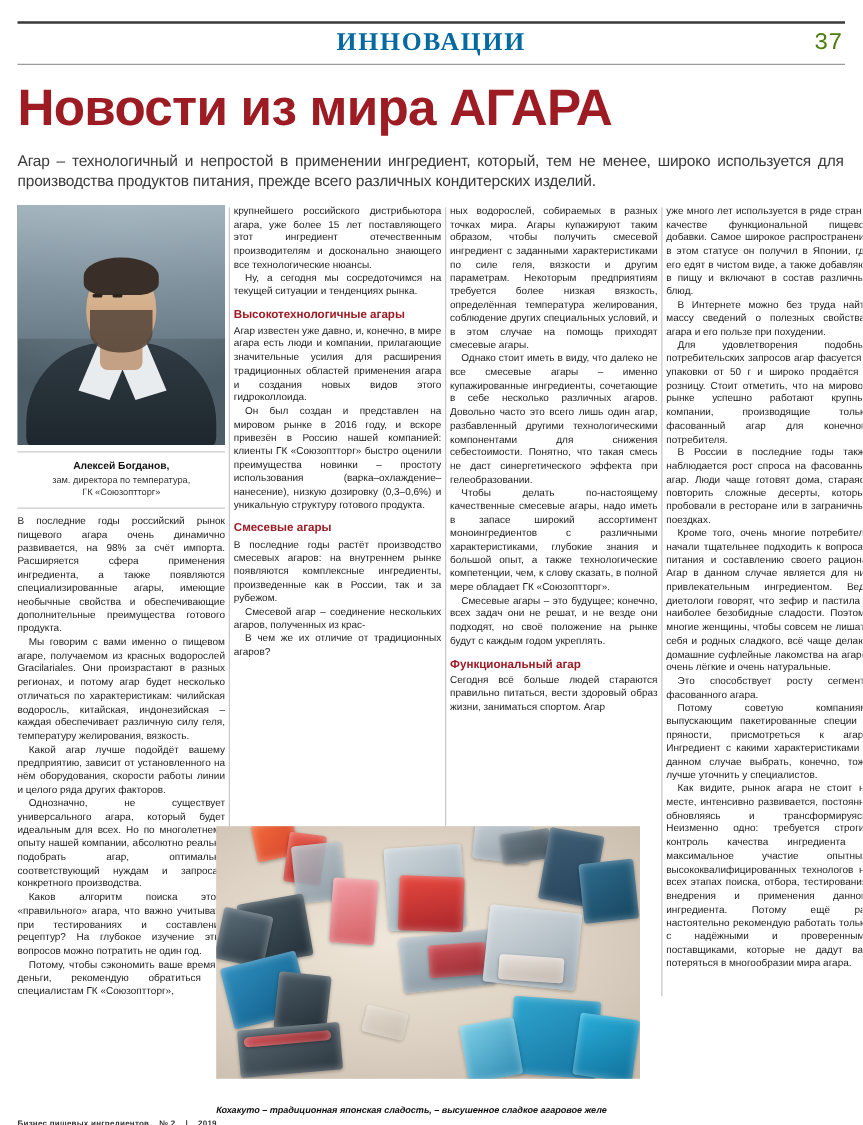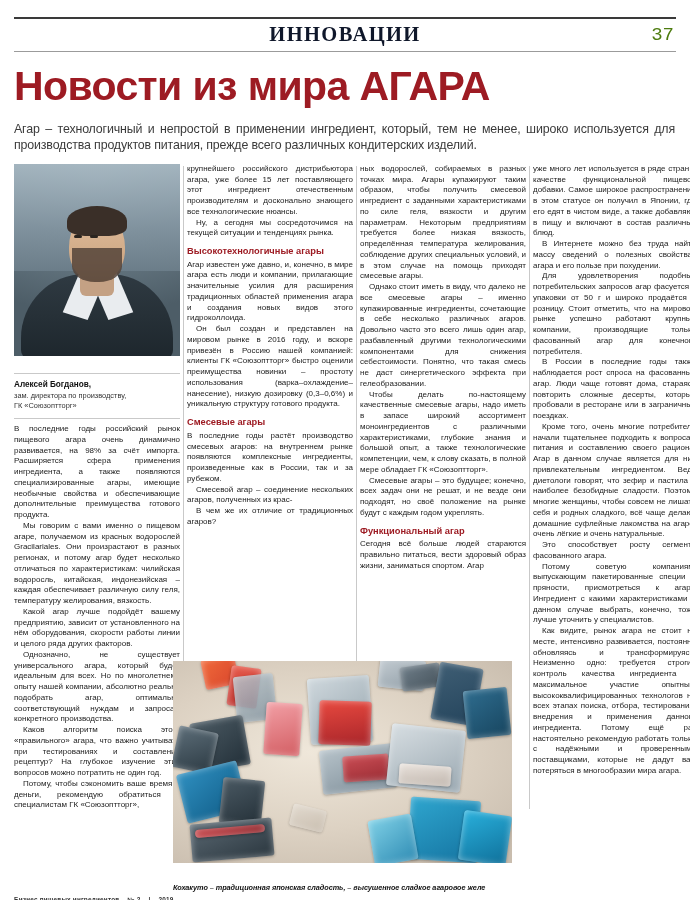--- a/index.html
+++ b/index.html
@@ -28,21 +28,21 @@
     border-bottom:1.2px solid #9b9b9b;
     display:flex;
     align-items:center;
     justify-content:center;
   }
   .masthead .section-title{
     font-family:"Liberation Serif", serif;
     font-weight:700;
     font-size:20.5px;
     letter-spacing:1.4px;
-    color:#0f172a;
+    color:#0369a1;
     line-height:1;
     padding-bottom:1px;
   }
   .masthead .page-number{
     position:absolute;
     right:2px;
     top:50%;
     transform:translateY(-52%);
     font-family:Liberation Mono, monospace;
     font-size:19px;
@@ -169,22 +169,23 @@
     background:#554439;border-radius:0 0 46% 46%;opacity:.85;
   }
   .portrait .eye-l,.portrait .eye-r{
     position:absolute;bottom:118px;width:8px;height:3px;
     background:#2b2520;border-radius:2px;
   }
   .portrait .eye-l{left:60px;}
   .portrait .eye-r{left:76px;}
 
   .caption-credit{
+    text-align:center;
     border-top:1px solid #c9c9c9;
-    margin-top:17px;
+    margin-top:5px;
     padding-top:5px;
     line-height:1.45;
   }
   .caption-credit .name{
     font-weight:700;font-size:8.2px;color:#111;display:block;
   }
   .caption-credit .role{
     font-size:7.4px;color:#333;display:block;
   }
   .caption-credit .company{
@@ -267,21 +268,21 @@
           <div class="collar-r"></div>
           <div class="neck"></div>
           <div class="head"></div>
           <div class="beard"></div>
           <div class="hair"></div>
           <div class="eye-l"></div>
           <div class="eye-r"></div>
         </div>
         <div class="caption-credit">
           <span class="name">Алексей Богданов,</span>
-          <span class="role">зам. директора по производству,</span>
+          <span class="role">зам. директора по температура,</span>
           <span class="company">ГК «Союзоптторг»</span>
         </div>
       </div>
       <div class="after-portrait-rule"></div>
       <p class="noindent">В последние годы российский рынок пищевого агара очень динамично развивается, на 98% за счёт импорта. Расширяется сфера применения ингредиента, а также появляются специализированные агары, имеющие необычные свойства и обеспечивающие дополнительные преимущества готового продукта.</p>
       <p>Мы говорим с вами именно о пищевом агаре, получаемом из красных водорослей Gracilariales. Они произрастают в разных регионах, и потому агар будет несколько отличаться по характеристикам: чилийская водоросль, китайская, индонезийская – каждая обеспечивает различную силу геля, температуру желирования, вязкость.</p>
       <p>Какой агар лучше подойдёт вашему предприятию, зависит от установленного на нём оборудования, скорости работы линии и целого ряда других факторов.</p>
       <p>Однозначно, не существует универсального агара, который будет идеальным для всех. Но по многолетнему опыту нашей компании, абсолютно реально подобрать агар, оптимально соответствующий нуждам и запросам конкретного производства.</p>
       <p>Каков алгоритм поиска этого «правильного» агара, что важно учитывать при тестированиях и составлении рецептур? На глубокое изучение этих вопросов можно потратить не один год.</p>
       <p>Потому, чтобы сэкономить ваше время и деньги, рекомендую обратиться к специалистам ГК «Союзоптторг»,</p>

